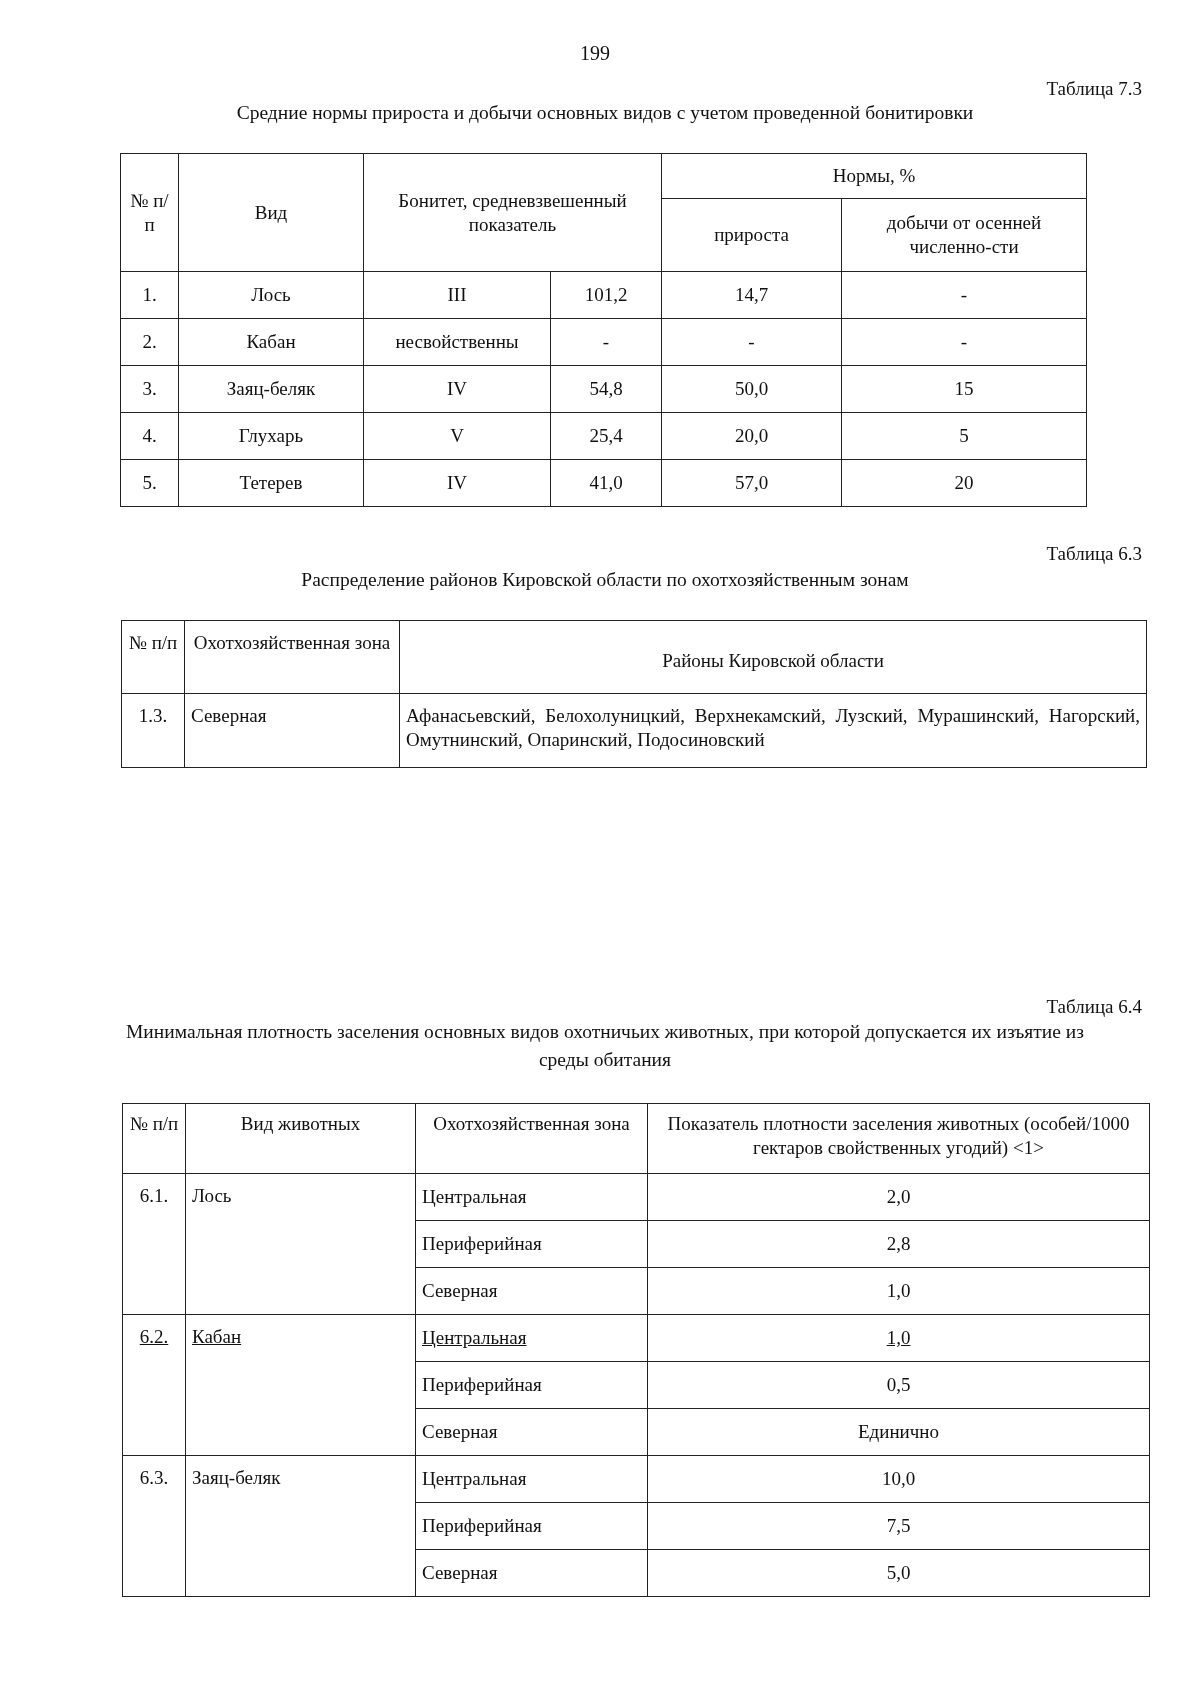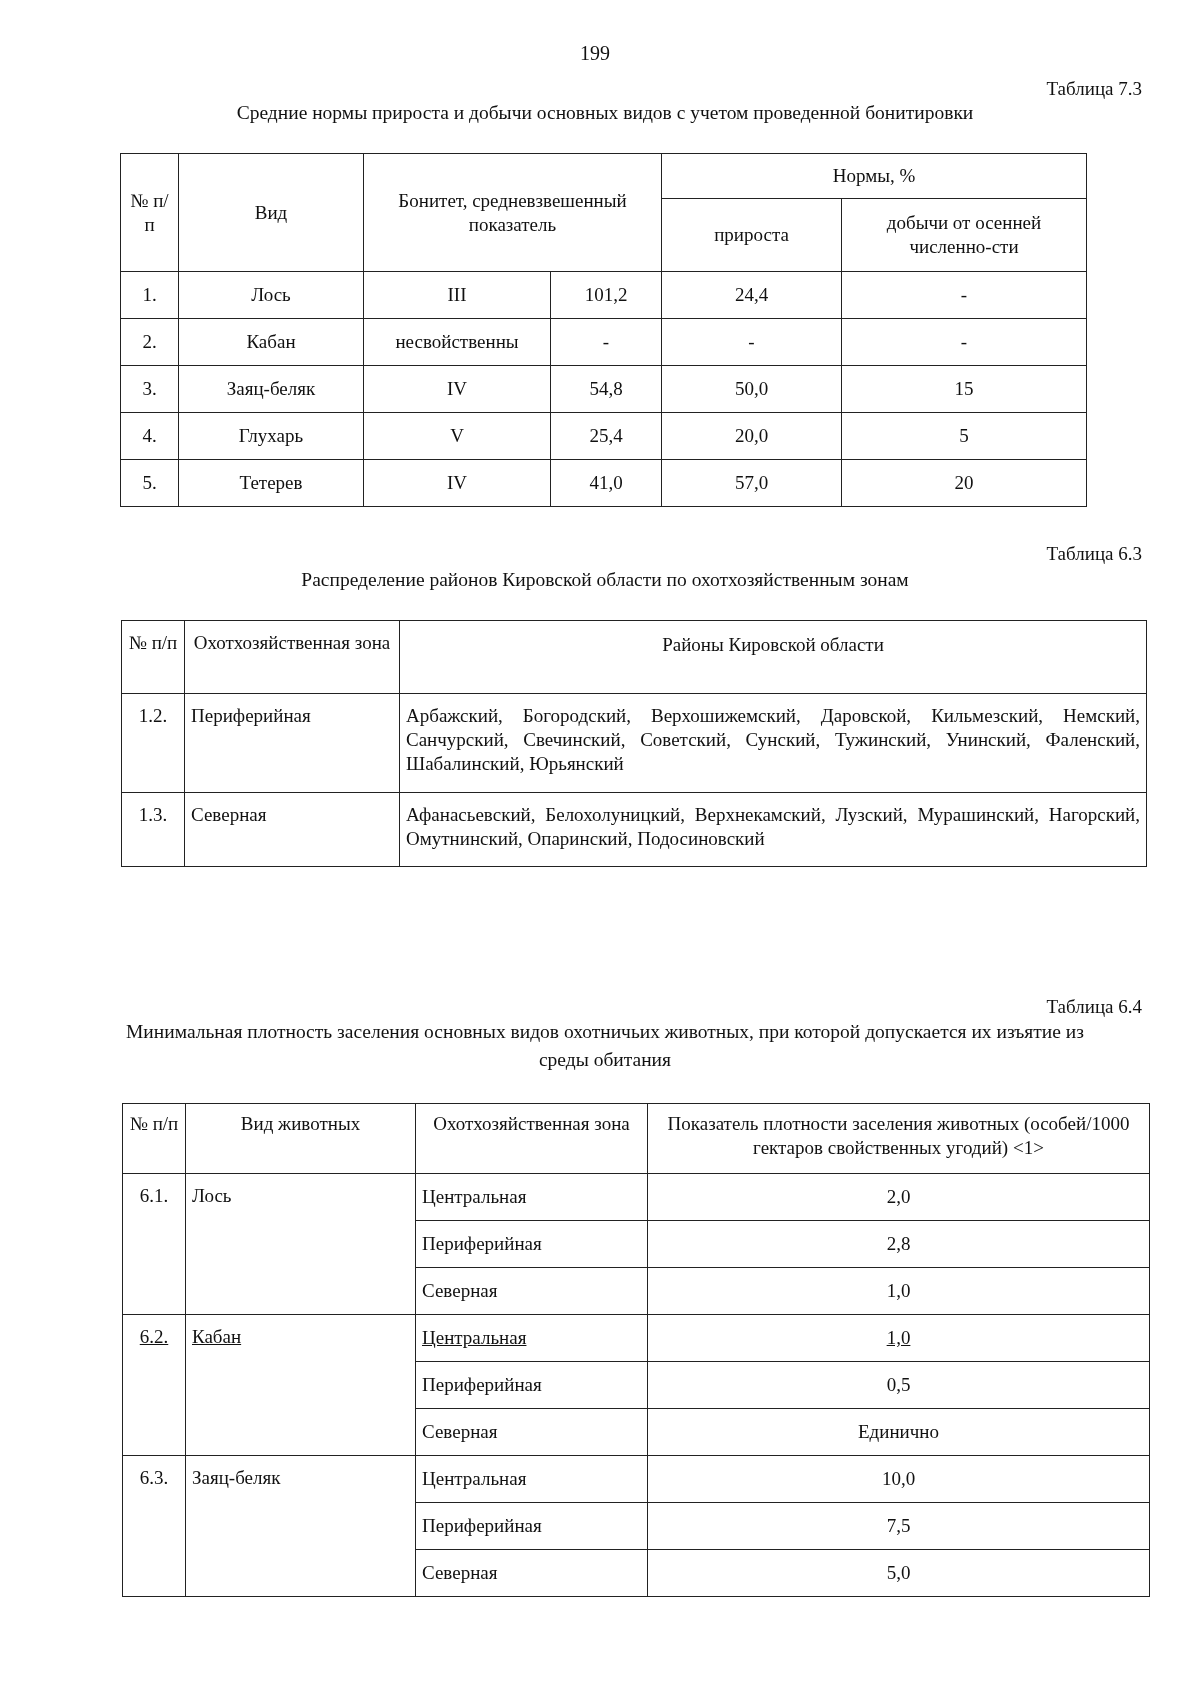--- a/index.html
+++ b/index.html
@@ -41,21 +41,21 @@
   </tr>
   <tr style="height:73px;">
     <td class="c">прироста</td>
     <td class="c">добычи от осенней численно-сти</td>
   </tr>
   <tr style="height:47px;">
     <td class="c">1.</td>
     <td class="c">Лось</td>
     <td class="c">III</td>
     <td class="c">101,2</td>
-    <td class="c">24,4</td>
+    <td class="c">14,7</td>
     <td class="c">-</td>
   </tr>
   <tr style="height:47px;">
     <td class="c">2.</td>
     <td class="c">Кабан</td>
     <td class="c">несвойственны</td>
     <td class="c">-</td>
     <td class="c">-</td>
     <td class="c">-</td>
   </tr>
@@ -92,26 +92,21 @@
 <table style="left:121px; top:620px; width:1025px;">
   <colgroup>
     <col style="width:63px">
       <col style="width:215px">
       <col style="width:747px">
   </colgroup>
   <tbody>
       <tr style="height:73px;">
     <td class="c" style="vertical-align:top; padding-top:10px;">№ п/п</td>
     <td class="c" style="vertical-align:top; padding-top:10px;">Охотхозяйственная зона</td>
-    <td class="c" style="vertical-align:top; padding-top:12px;">Районы Кировской области</td>
-  </tr>
-  <tr style="height:99px;">
-    <td class="c top">1.2.</td>
-    <td class="l top">Периферийная</td>
-    <td class="just top">Арбажский, Богородский, Верхошижемский, Даровской, Кильмезский, Немский, Санчурский, Свечинский, Советский, Сунский, Тужинский, Унинский, Фаленский, Шабалинский, Юрьянский</td>
+    <td class="c" style="vertical-align:top; padding-top:28px;">Районы Кировской области</td>
   </tr>
   <tr style="height:74px;">
     <td class="c top">1.3.</td>
     <td class="l top">Северная</td>
     <td class="just top">Афанасьевский, Белохолуницкий, Верхнекамский, Лузский, Мурашинский, Нагорский, Омутнинский, Опаринский, Подосиновский</td>
   </tr>
 </tbody>
   </table>
 
 <div class="abs tcap" style="top:996px;">Таблица 6.4</div>

